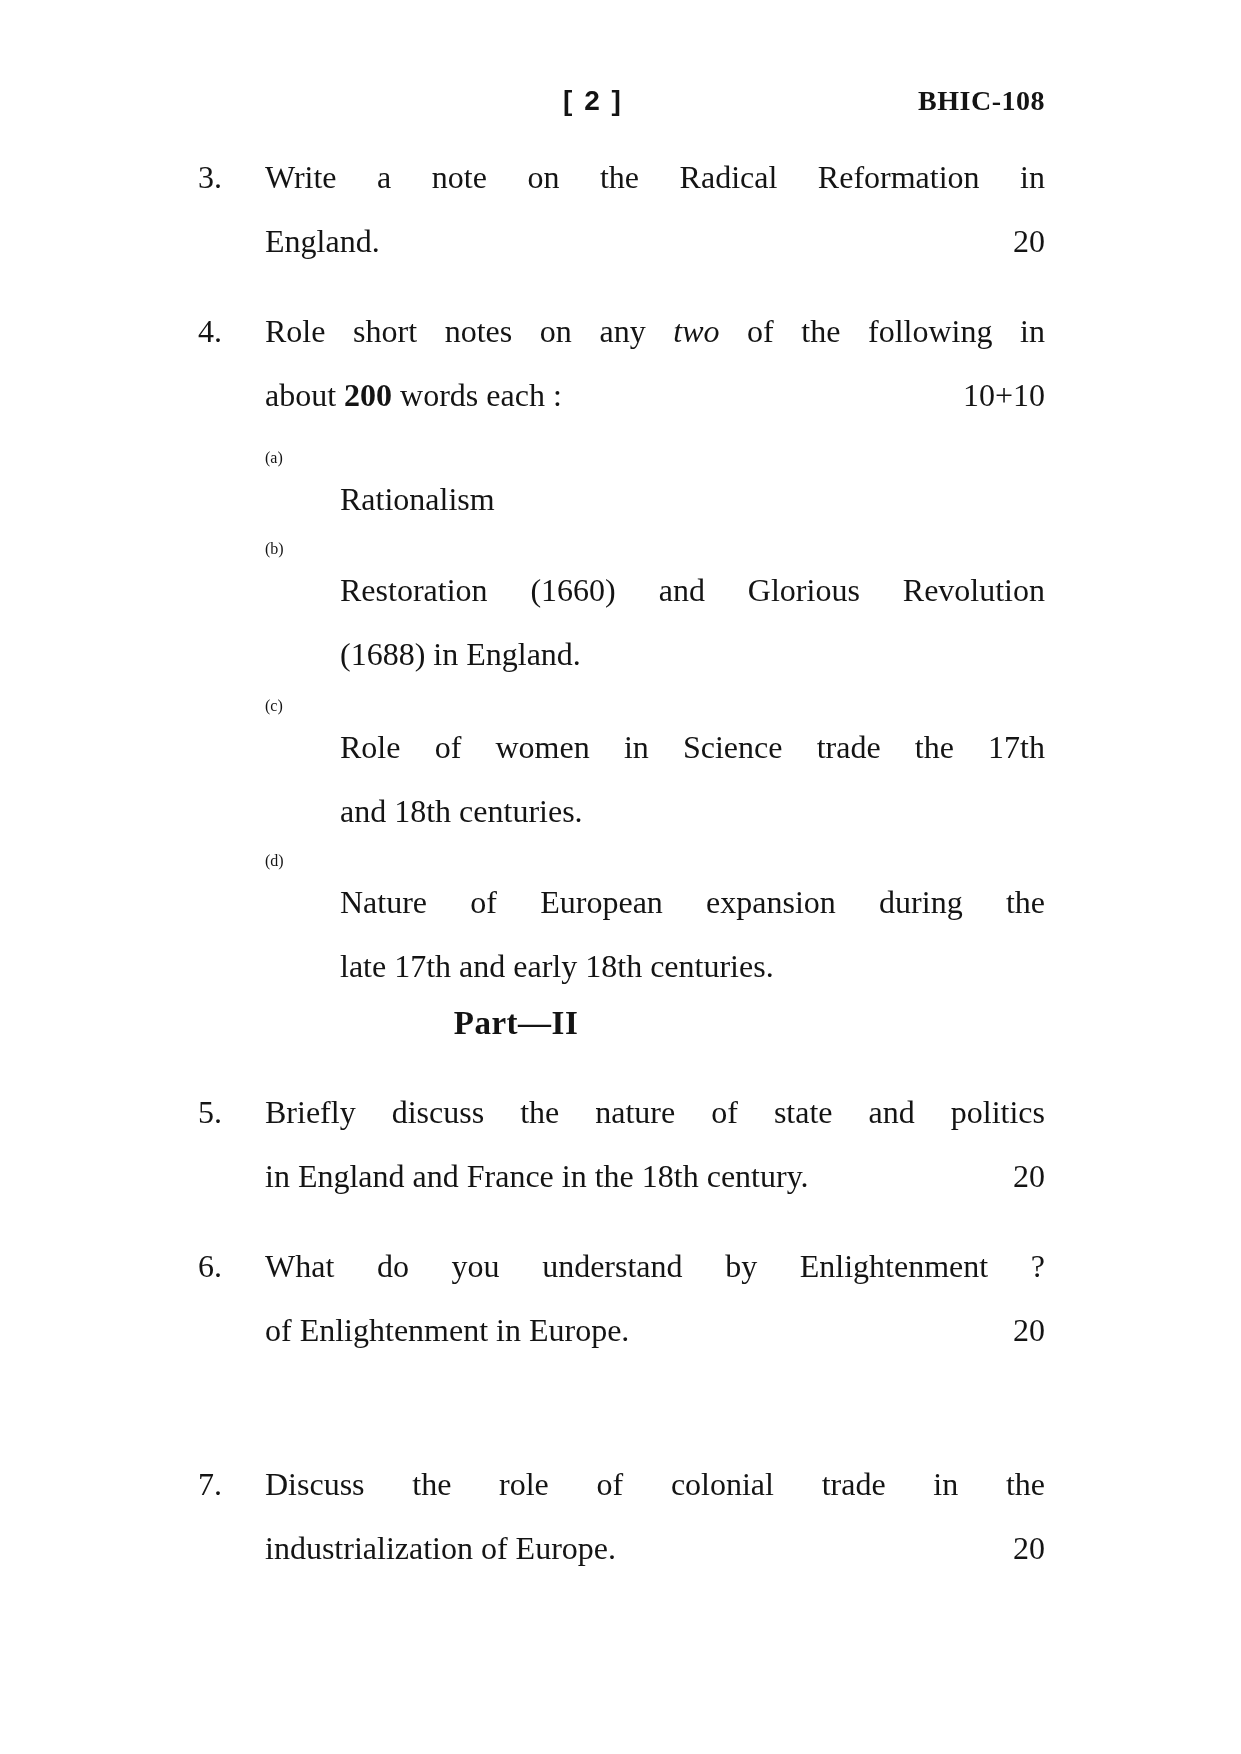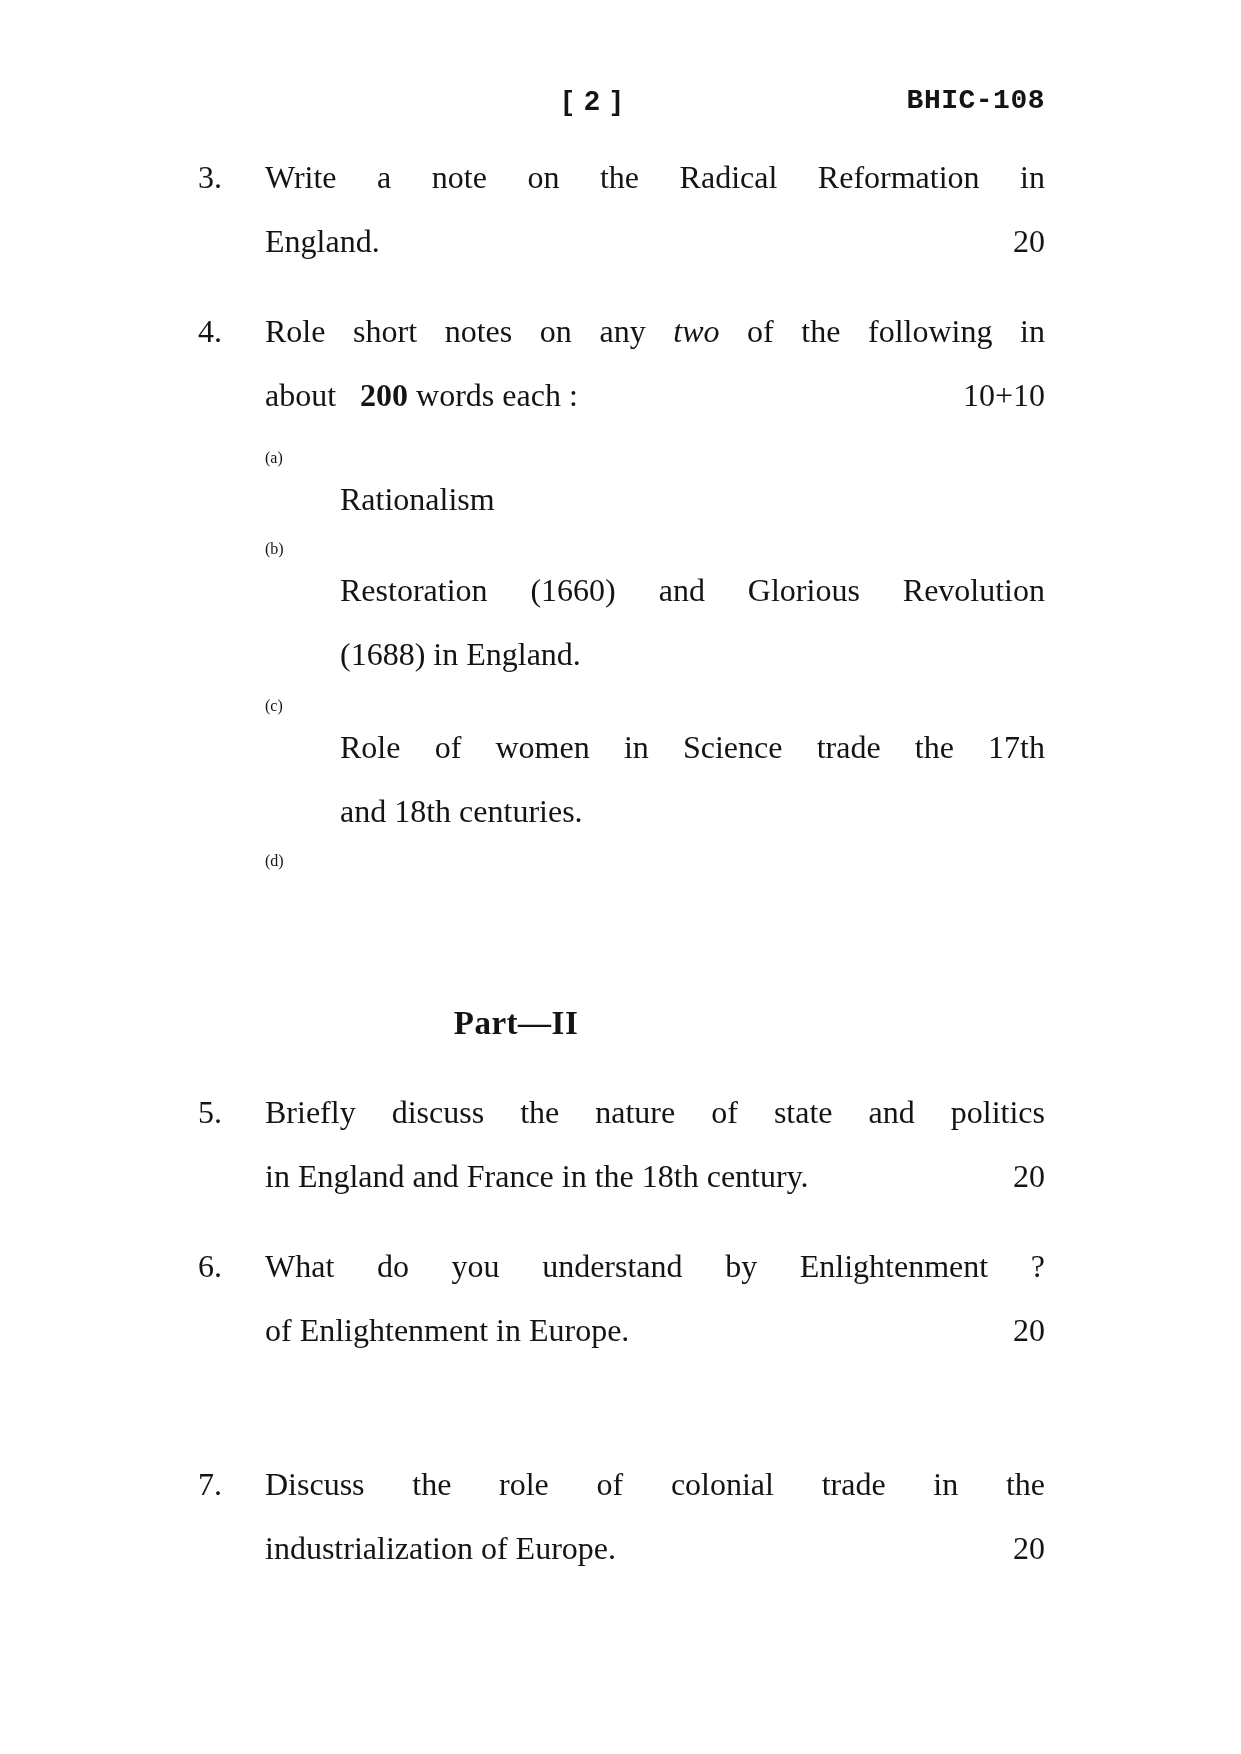--- a/index.html
+++ b/index.html
@@ -20,21 +20,21 @@
     font-family: "Liberation Sans", "DejaVu Sans", sans-serif;
     font-weight: 700;
     font-size: 28px;
     line-height: 36px;
     letter-spacing: 2px;
   }
   .hdr-course {
     position: absolute;
     top: 83px; left: 198px; width: 847px;
     text-align: right;
-    font-family: Liberation Mono, monospace;
+    font-family: Liberation Serif, serif;
     font-weight: 700;
     font-size: 28px;
     line-height: 36px;
     letter-spacing: 0.5px;
   }
   .q {
     position: absolute;
     left: 198px;
     width: 847px;
   }
@@ -68,21 +68,21 @@
   .part-heading {
     position: absolute;
     top: 991px; left: 0; width: 1032px;
     text-align: center;
     font-weight: 700;
     font-size: 33px;
     line-height: 64px;
     letter-spacing: 0.5px;
   }
   .em { font-style: italic; }
-  .bold { font-weight: 700; margin-left: 16px; }
+  .bold { font-weight: 700; }
 </style>
 </head>
 <body>
 
 <div class="page">
 
   <div class="hdr-page-num">[ 2 ]</div>
   <div class="hdr-course">BHIC-108</div>
 
   <div class="q" style="top:145px">
@@ -125,20 +125,24 @@
   <div class="sub" style="top:697px">
     <span class="qnum">(c)</span>
     <div class="qbody">
       <div class="line just">Role of women in Science trade the 17th</div>
       <div class="line">and 18th centuries.</div>
     </div>
   </div>
 
   <div class="sub" style="top:852px">
     <span class="qnum">(d)</span>
+    <div class="qbody">
+      <div class="line just">Nature of European expansion during the</div>
+      <div class="line">late 17th and early 18th centuries.</div>
+    </div>
   </div>
 
   <div class="part-heading">Part—II</div>
 
   <div class="q" style="top:1080px">
     <span class="qnum">5.</span>
     <div class="qbody">
       <div class="line just">Briefly discuss the nature of state and politics</div>
       <div class="line lastline">
         <span>in England and France in the 18th century.</span>

